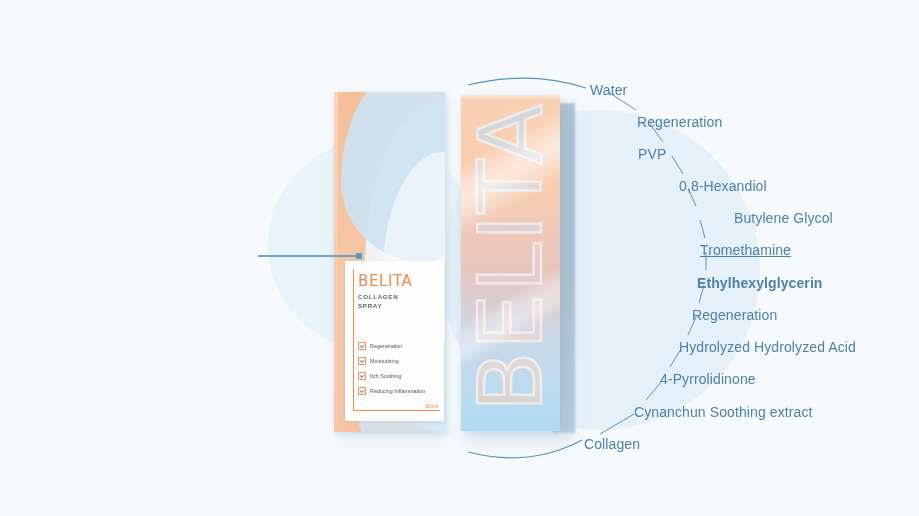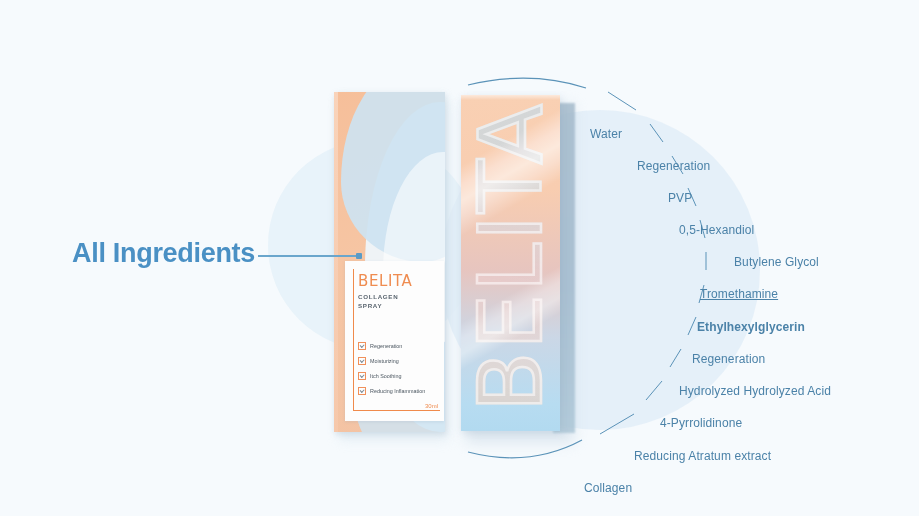--- a/index.html
+++ b/index.html
@@ -251,25 +251,24 @@
   .box2-topedge {
     position: absolute;
     left: 0; top: 0;
     width: 100%; height: 5px;
     background: linear-gradient(180deg, rgba(255,255,255,0.55), rgba(255,255,255,0));
   }
 
   
   .ingredient {
     position: absolute;
-    font-size: 12px;
+    font-size: 14px;
     color: #4b82a8;
     white-space: nowrap;
     letter-spacing: 0.1px;
-    margin-top: 45px;
   }
 </style>
 </head>
 <body>
 
 <div id="stage">
 
   <div class="bg-circle-left"></div>
   <div class="bg-circle-right"></div>
 
@@ -333,30 +332,29 @@
     <path d="M 688 188 L 696 206" stroke="#5b93b8" stroke-width="1" fill="none"></path>
     <path d="M 700 220 L 705 238" stroke="#5b93b8" stroke-width="1" fill="none"></path>
     <path d="M 706 252 L 706 270" stroke="#5b93b8" stroke-width="1" fill="none"></path>
     <path d="M 704 285 L 699 303" stroke="#5b93b8" stroke-width="1" fill="none"></path>
     <path d="M 696 317 L 688 335" stroke="#5b93b8" stroke-width="1" fill="none"></path>
     <path d="M 681 349 L 670 367" stroke="#5b93b8" stroke-width="1" fill="none"></path>
     <path d="M 662 381 L 646 400" stroke="#5b93b8" stroke-width="1" fill="none"></path>
     <path d="M 634 414 L 600 434" stroke="#5b93b8" stroke-width="1" fill="none"></path>
   </svg>
 
-  <div class="heading">All Ingredients</div>
 
   <div id="ingredient-layer">
       <div class="ingredient" style="left: 590px; top: 82px;">Water</div>
       <div class="ingredient" style="left: 637px; top: 114px;">Regeneration</div>
-      <div class="ingredient" style="left: 668px; top: 146px;">PVP</div>
-      <div class="ingredient" style="left: 679px; top: 178px;">0,5-Hexandiol</div>
+      <div class="ingredient" style="left: 638px; top: 146px;">PVP</div>
+      <div class="ingredient" style="left: 679px; top: 178px;">0,8-Hexandiol</div>
       <div class="ingredient" style="left: 734px; top: 210px;">Butylene Glycol</div>
       <div class="ingredient" style="left: 700px; top: 242px; text-decoration: underline;">Tromethamine</div>
       <div class="ingredient" style="left: 697px; top: 275px; font-weight: bold;">Ethylhexylglycerin</div>
       <div class="ingredient" style="left: 692px; top: 307px;">Regeneration</div>
       <div class="ingredient" style="left: 679px; top: 339px;">Hydrolyzed Hydrolyzed Acid</div>
       <div class="ingredient" style="left: 660px; top: 371px;">4-Pyrrolidinone</div>
-      <div class="ingredient" style="left: 634px; top: 404px;">Reducing Atratum extract</div>
+      <div class="ingredient" style="left: 634px; top: 404px;">Cynanchun Soothing extract</div>
       <div class="ingredient" style="left: 584px; top: 436px;">Collagen</div>
     </div>
 
 </div>
 
 </body></html>

